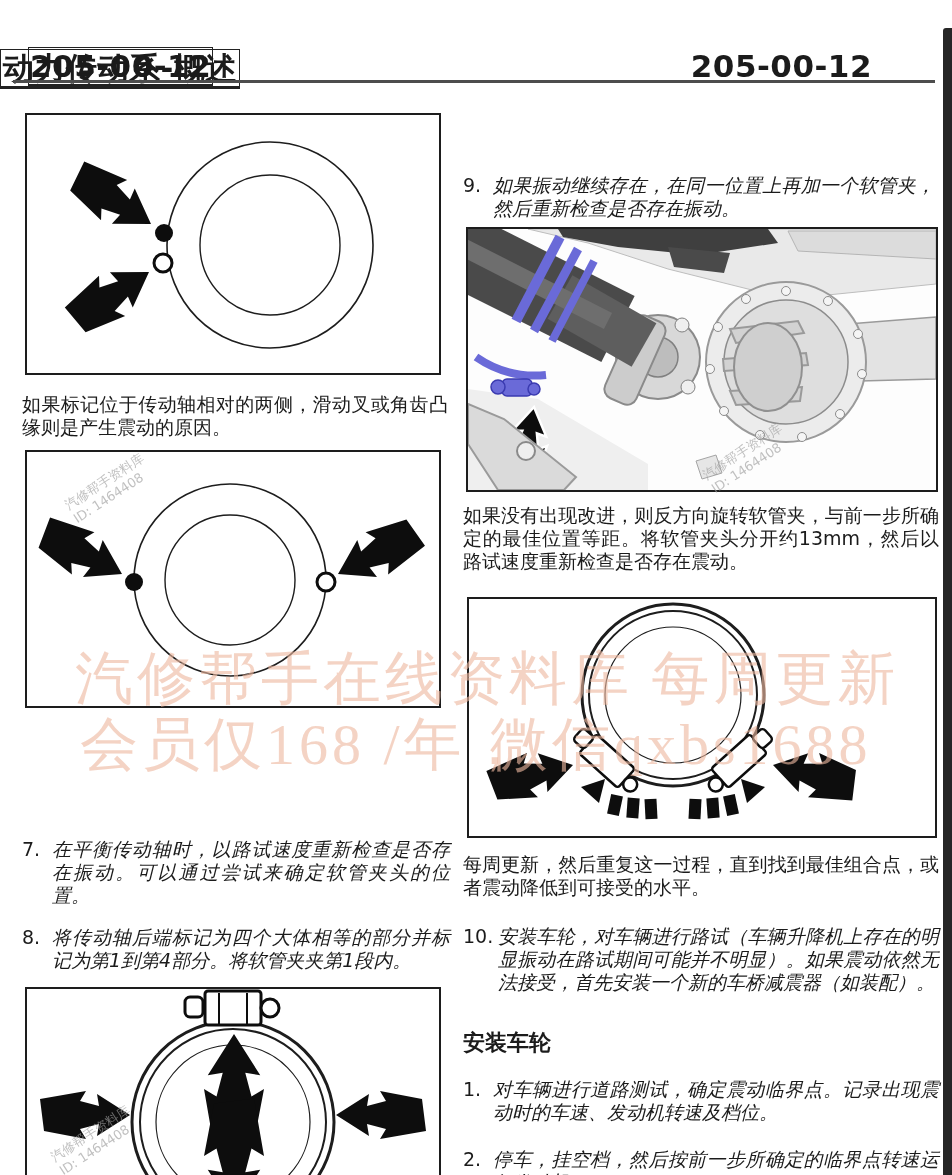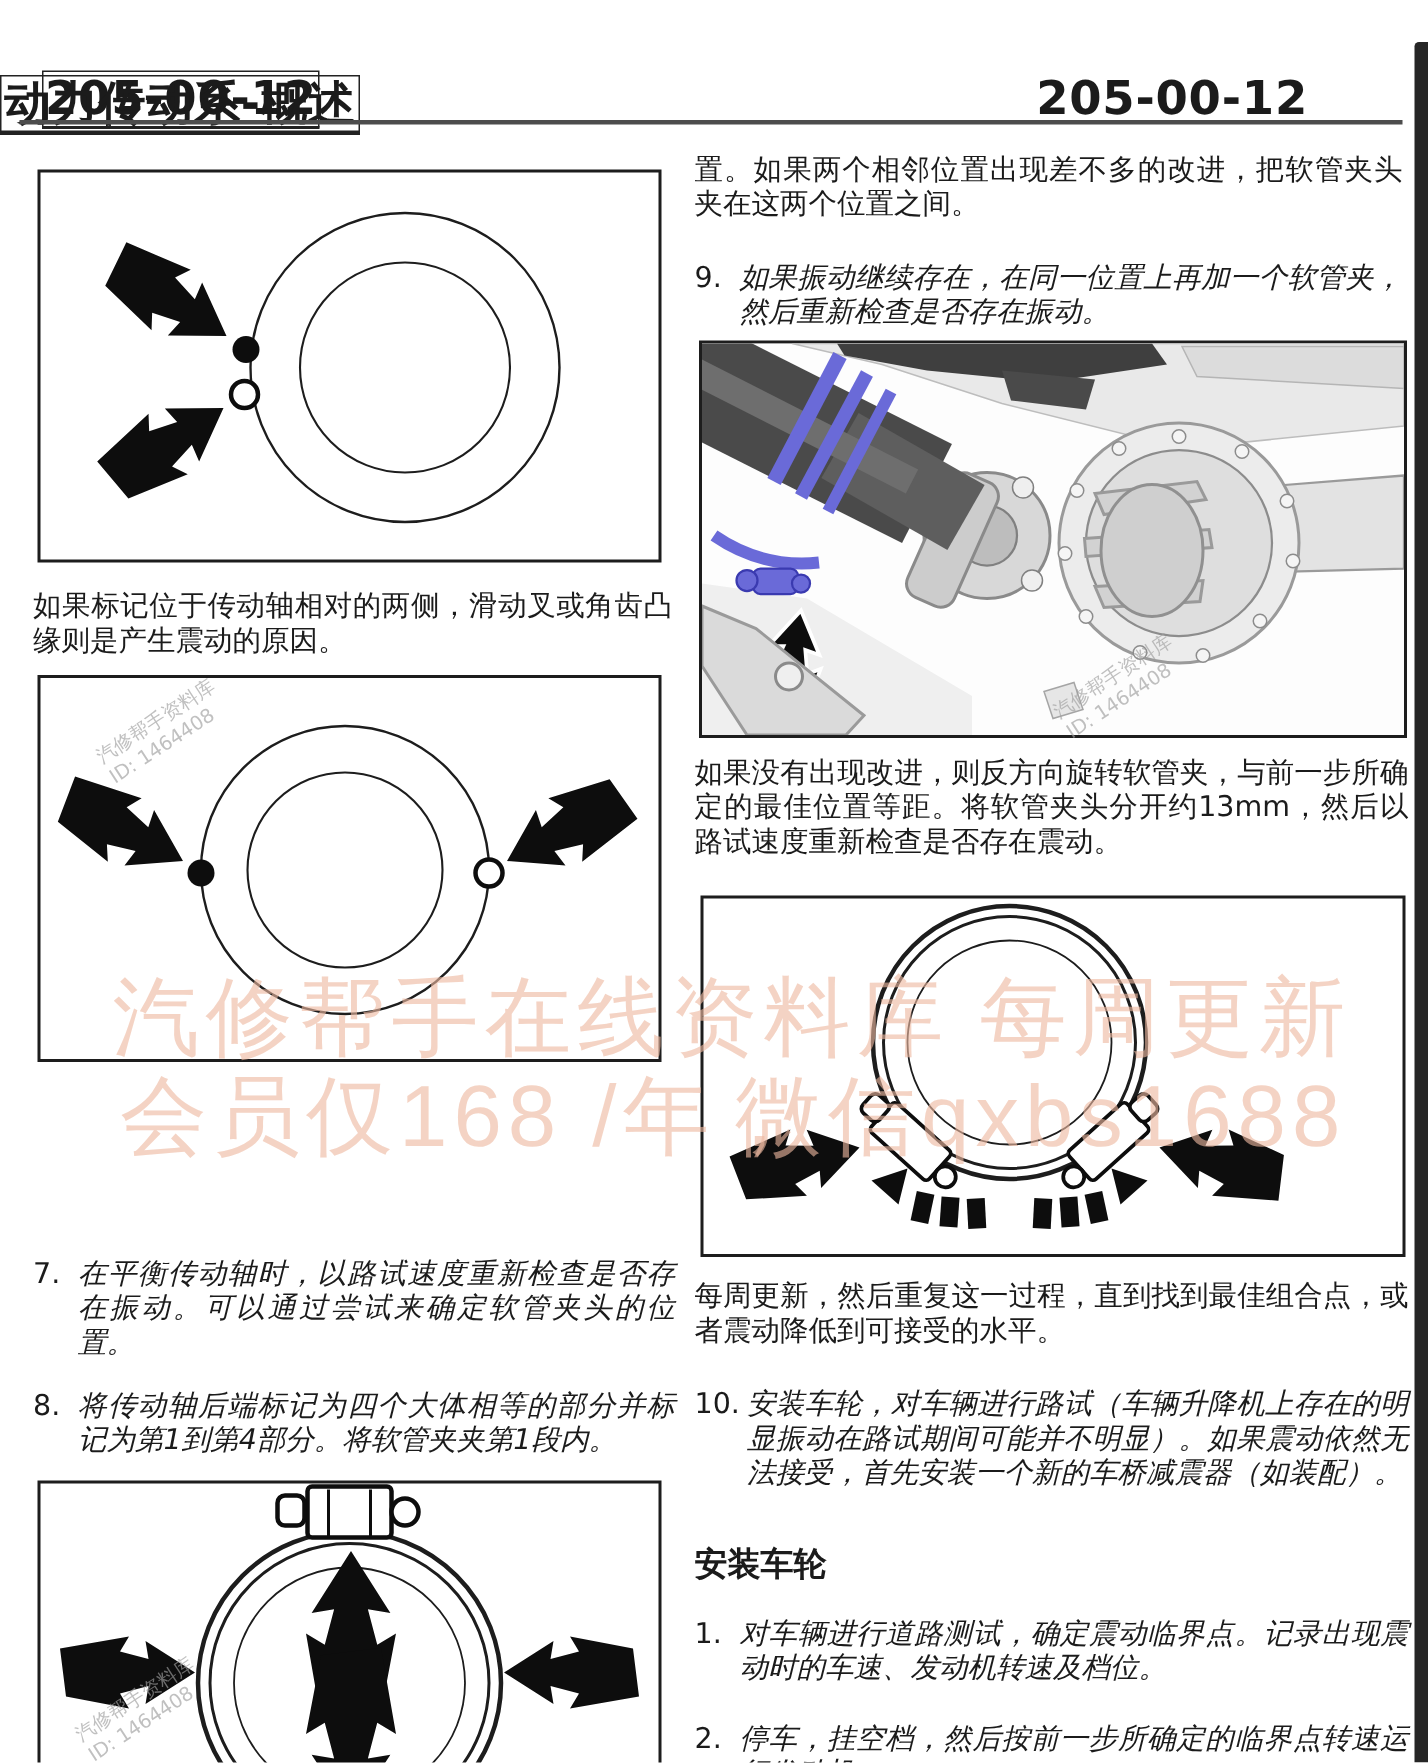--- a/index.html
+++ b/index.html
@@ -16,21 +16,21 @@
   .para{position:absolute;font-size:19px;line-height:23px;text-align:justify;}
   .li{position:absolute;font-size:19px;line-height:23px;display:flex;}
   .li .num{flex:0 0 auto;}
   .li .txt{text-align:justify;font-style:italic;}
   .heading{position:absolute;font-size:22px;font-weight:bold;}
   .figbox{position:absolute;background:#fff;border:2px solid #1d1d1d;}
   .figbox svg{display:block;}
   .stamp{position:absolute;font-size:13px;line-height:16px;color:#9f9f9f;opacity:.65;
          transform:rotate(-33deg);transform-origin:left top;white-space:nowrap;z-index:4;}
   #wm{position:absolute;left:0;top:0;width:952px;height:1162px;pointer-events:none;z-index:50;
-      font-family:Liberation Sans, sans-serif;}
+      font-family:Liberation Serif, serif;}
   .wm-line{position:absolute;font-size:58px;letter-spacing:4px;color:rgba(238,184,160,0.62);white-space:nowrap;}
   .arrow{fill:#0d0d0d;}
   .lineart{stroke:#1d1d1d;fill:none;}
 </style>
 </head>
 <body>
 
 <div id="page">
 
   <div class="hdr hdr-left"><span class="boxed">205-00-12</span></div>
@@ -96,21 +96,20 @@
       <path class="arrow" transform="translate(207,222) rotate(90) scale(1.25)" d="M0,0 L-33,-21 L-31,-9 L-50,-14 L-44,-24 L-90,-16 L-86,16 L-44,24 L-50,14 L-31,9 L-33,21 Z"></path>
 
       <path class="arrow" transform="translate(103,126)" d="M0,0 L-33,-21 L-31,-9 L-50,-14 L-44,-24 L-90,-16 L-86,16 L-44,24 L-50,14 L-31,9 L-33,21 Z"></path>
       <path class="arrow" transform="translate(309,126) rotate(180)" d="M0,0 L-33,-21 L-31,-9 L-50,-14 L-44,-24 L-90,-16 L-86,16 L-44,24 L-50,14 L-31,9 L-33,21 Z"></path>
     </svg>
   </div>
   <div class="stamp" style="left:48px;top:1152px;">
     <span>汽修帮手资料库</span><br><span>ID: 1464408</span>
   </div>
 
-  <div class="para" style="left:463px;top:102px;width:472px;">置。如果两个相邻位置出现差不多的改进，把软管夹头夹在这两个位置之间。</div>
 
   <div class="li" style="left:463px;top:174px;width:472px;">
     <span class="num" style="width:30px;">9.</span>
     <span class="txt">如果振动继续存在，在同一位置上再加一个软管夹，然后重新检查是否存在振动。</span>
   </div>
 
   <div class="figbox" style="left:466px;top:227px;width:468px;height:261px;">
     <svg width="468" height="261" viewBox="0 0 468 261">
       <rect x="0" y="0" width="468" height="261" fill="#fdfdfd"></rect>
 

